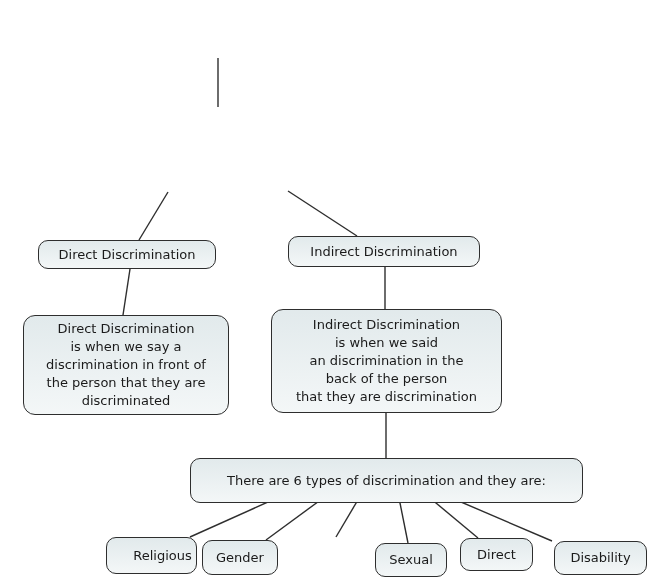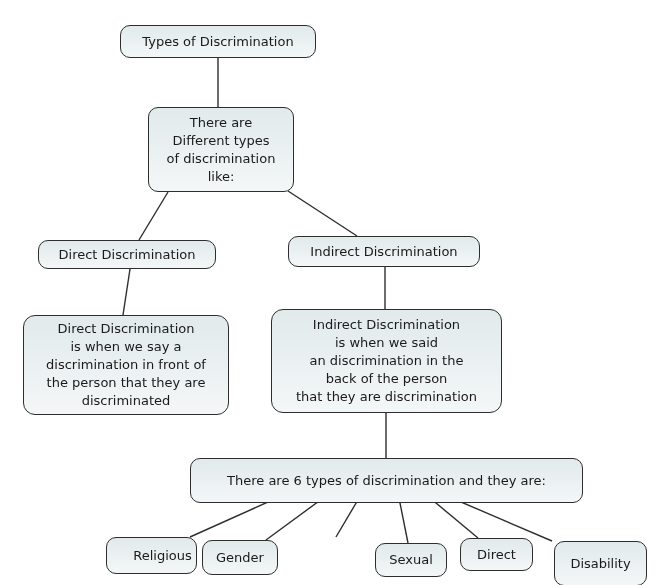--- a/index.html
+++ b/index.html
@@ -55,21 +55,21 @@
   .n-direct    {left:38px;  top:240px; width:178px; height:29px;}
   .n-indirect  {left:288px; top:236px; width:192px; height:31px;}
   .n-direct-desc   {left:23px;  top:315px; width:206px; height:100px; border-radius:12px;}
   .n-indirect-desc {left:271px; top:309px; width:231px; height:104px; border-radius:12px;}
   .n-six-types {left:190px; top:458px; width:393px; height:45px;}
   .n-religious {left:106px; top:537px; width:91px;  height:37px;padding-left:24px;}
   .n-gender    {left:202px; top:540px; width:76px;  height:35px;}
   .n-ethnicity {left:282px; top:537px; width:88px;  height:37px;}
   .n-sexual    {left:375px; top:543px; width:72px;  height:34px;}
   .n-racism    {left:460px; top:538px; width:73px;  height:33px;}
-  .n-disability{left:554px; top:541px; width:93px;  height:45px;}
+  .n-disability{left:554px; top:541px; width:93px;  height:34px;}
 </style>
 </head>
 <body>
 
 <div class="canvas">
 
   <svg class="connector-layer" viewBox="0 0 667 585" xmlns="http://www.w3.org/2000/svg">
     <line class="connector" x1="218" y1="58" x2="218" y2="107"></line>
     <line class="connector" x1="168" y1="192" x2="139" y2="240"></line>
     <line class="connector" x1="288" y1="191" x2="357" y2="236"></line>
@@ -77,25 +77,20 @@
     <line class="connector" x1="385" y1="267" x2="385" y2="309"></line>
     <line class="connector" x1="386" y1="413" x2="386" y2="458"></line>
     <line class="connector" x1="288" y1="493" x2="190" y2="537"></line>
     <line class="connector" x1="330" y1="493" x2="266" y2="540"></line>
     <line class="connector" x1="362" y1="493" x2="336" y2="537"></line>
     <line class="connector" x1="398" y1="493" x2="408" y2="543"></line>
     <line class="connector" x1="424" y1="493" x2="478" y2="538"></line>
     <line class="connector" x1="440" y1="493" x2="552" y2="541"></line>
   </svg>
 
-  <div class="node n-root">Types of Discrimination</div>
-  <div class="node n-intro">There are
-Different types
-of discrimination
-like:</div>
   <div class="node n-direct">Direct Discrimination</div>
   <div class="node n-indirect">Indirect Discrimination</div>
   <div class="node n-direct-desc">Direct Discrimination
 is when we say a
 discrimination in front of
 the person that they are
 discriminated</div>
   <div class="node n-indirect-desc">Indirect Discrimination
 is when we said
 an discrimination in the

